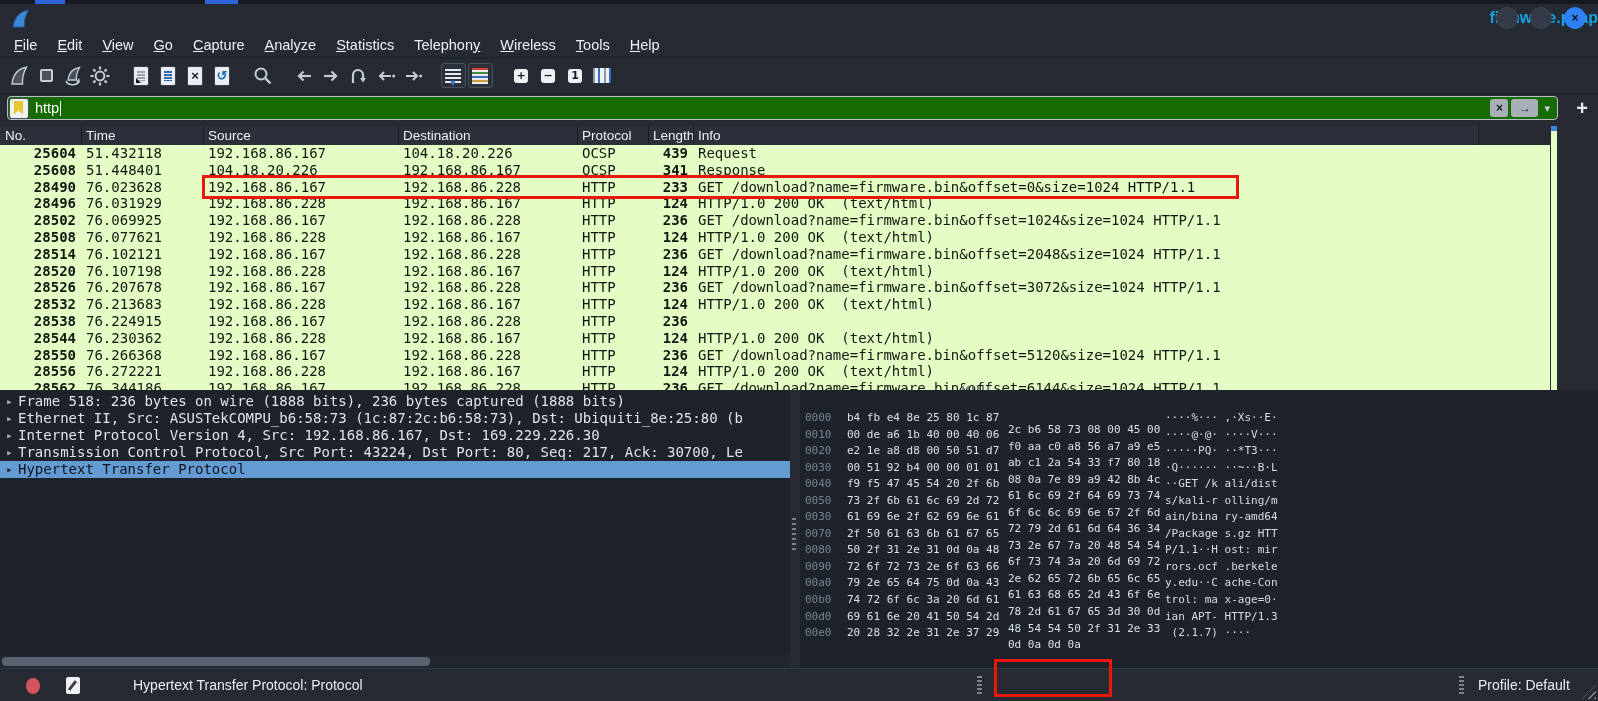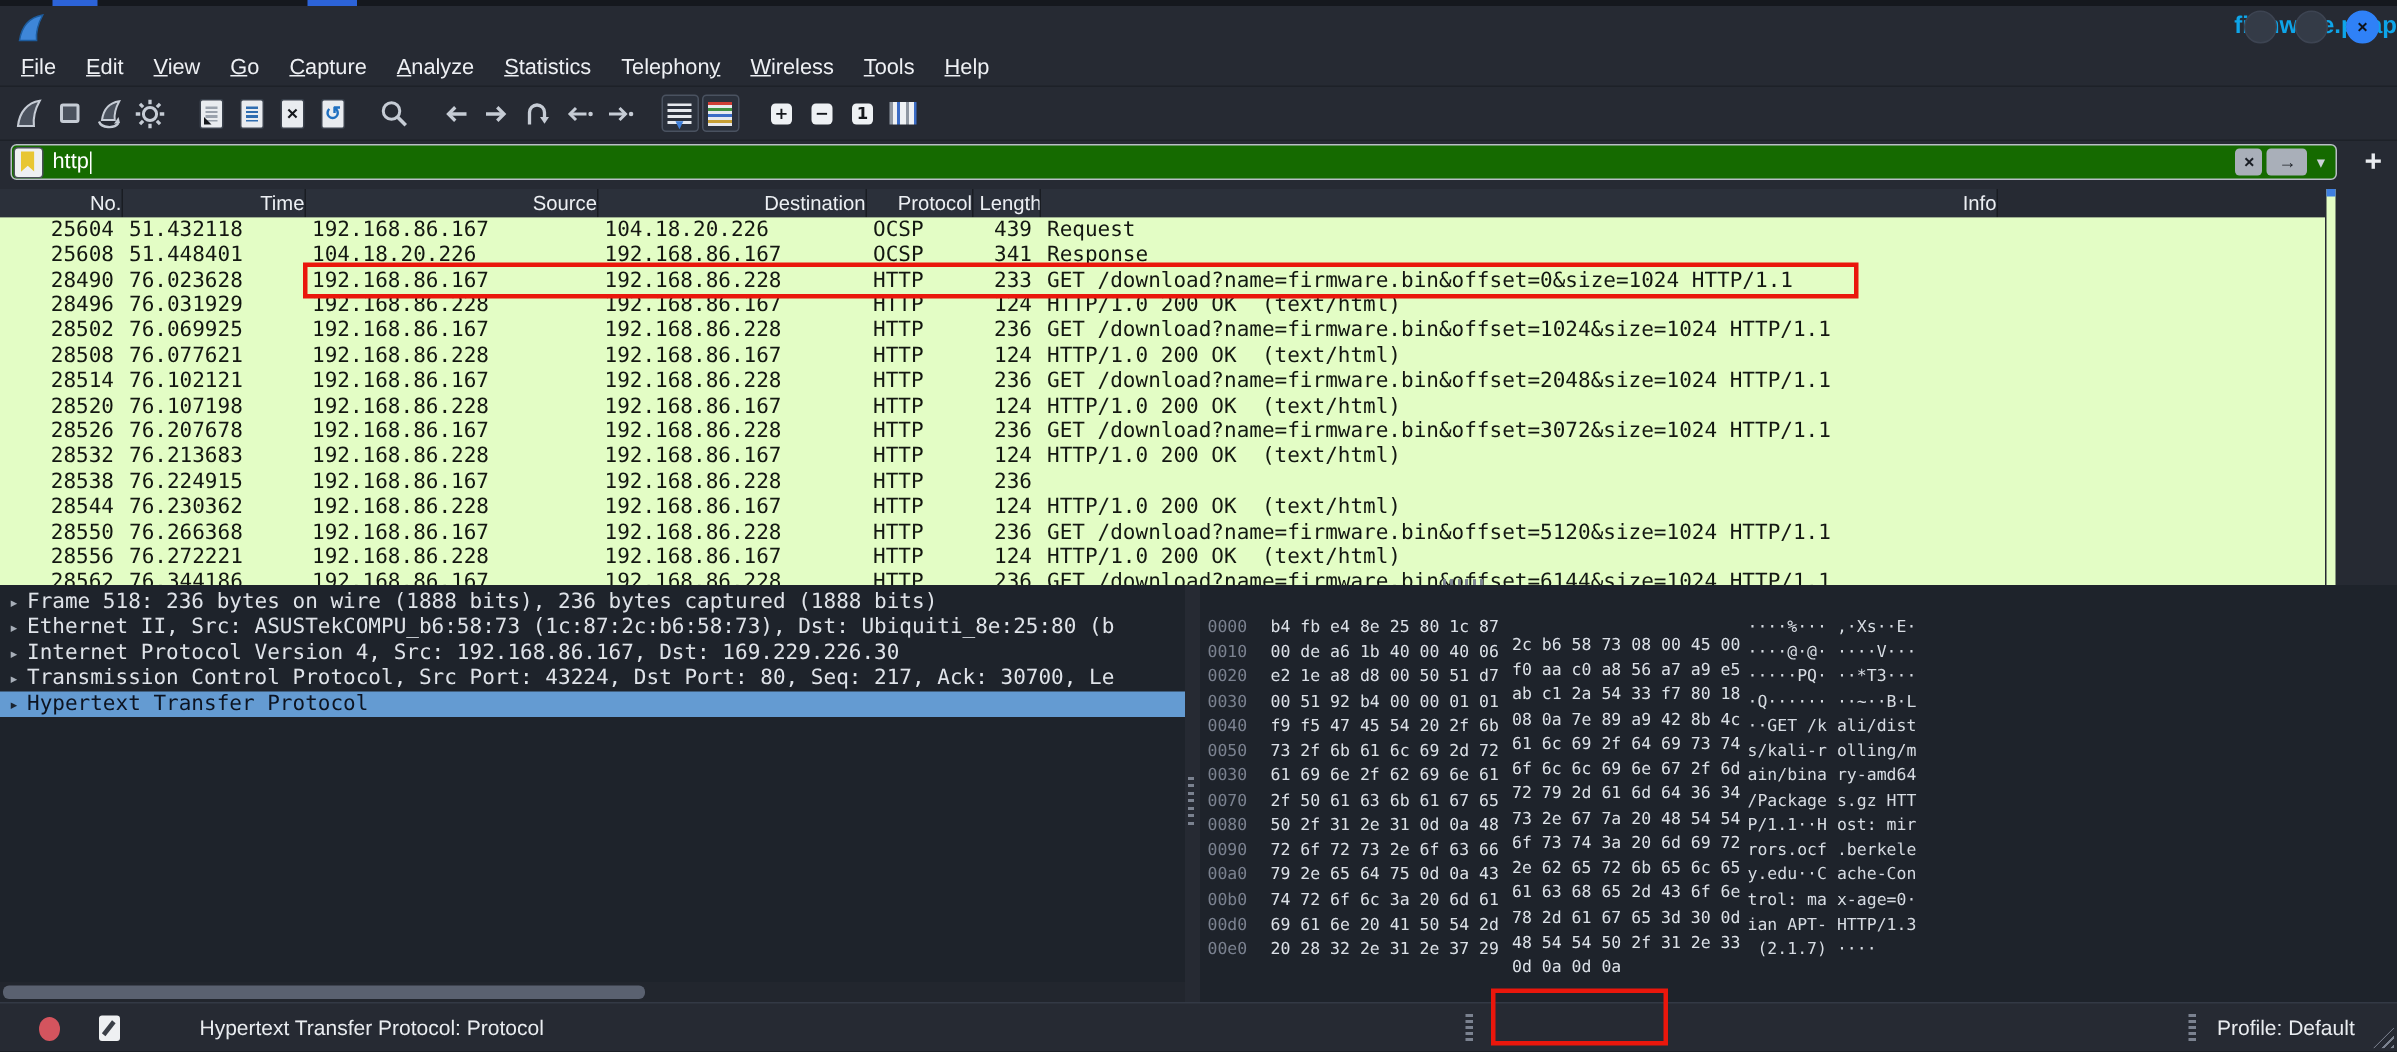--- a/index.html
+++ b/index.html
@@ -60,30 +60,30 @@
       clip-path:polygon(0 0,100% 0,100% 100%,50% 72%,0 100%);}
   .ftext{margin-left:7px;font-size:14.5px;color:#ffffff;white-space:pre;}
   .caret{width:1px;height:15px;background:#ffffff;margin-left:1px;}
   .fright{margin-left:auto;display:flex;align-items:center;}
   .fbtn{width:18px;height:18px;background:#a9afb9;border-radius:3px;color:#191d24;font-weight:bold;font-size:12px;
         display:flex;align-items:center;justify-content:center;margin-right:3px;}
   .fbtn.wide{width:27px;}
   .fcaret{color:#ccd1d8;font-size:11px;margin:0 7px 0 3px;}
   .fplus{position:absolute;right:10px;top:0;line-height:28px;font-size:20px;color:#e9ecf0;font-weight:bold;}
   
-  .phead{position:absolute;left:0;top:126px;width:1332px;height:19px;background:#2b303a;display:grid;
-         grid-template-columns:82px 122px 195px 179px 71px 45px 1fr;font-size:13.5px;color:#eceff3;text-align:right;}
+  .phead{position:absolute;left:0;top:126px;width:1479px;height:19px;background:#2b303a;display:grid;
+         grid-template-columns:82px 122px 195px 179px 71px 45px 1fr;font-size:13.5px;color:#eceff3;}
   .phc{line-height:19px;padding-left:4px;border-right:1px solid #191c22;overflow:hidden;white-space:nowrap;}
   .phc.first{padding-left:5px;}
   .prows{position:absolute;left:0;top:145px;width:1550px;height:245px;overflow:hidden;background:#e3fdc5;}
   .prow{display:grid;grid-template-columns:82px 122px 195px 179px 71px 45px 1fr;height:16.8px;
         background:#e3fdc5;color:#131711;font-family:"DejaVu Sans Mono",monospace;font-size:14px;
         line-height:16.8px;white-space:pre;}
   .pc{padding-left:4px;overflow:hidden;}
-  .pc.num{text-align:right;padding-right:6px;padding-left:0;}
+  .pc.num{text-align:right;padding-right:6px;padding-left:0;font-weight:bold;}
   .minimap{position:absolute;left:1551px;top:126px;width:6px;height:264px;background:#e3fdc5;}
   .mm-pos{position:absolute;left:0;top:0;width:6px;height:5px;background:#3f7fe0;display:block;}
   
   .details{position:absolute;left:0;top:390px;width:790px;height:265px;background:#1e232b;overflow:hidden;
            padding-top:3px;}
   .dline{height:17px;line-height:17px;display:flex;white-space:pre;
          font-family:"DejaVu Sans Mono",monospace;font-size:14px;color:#dfe3e9;}
   .dline .dar{width:12px;margin-left:6px;color:#a7aeb8;font-size:11px;}
   .dline.sel{background:#649bd2;color:#0c1320;}
   .dline.sel .dar{color:#1a2430;}

